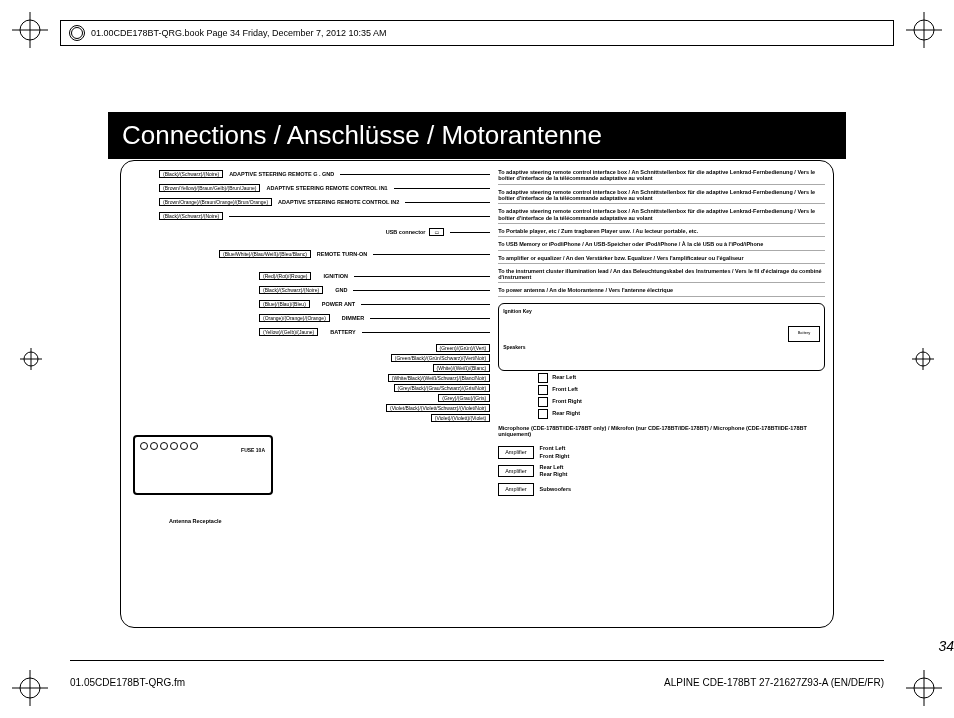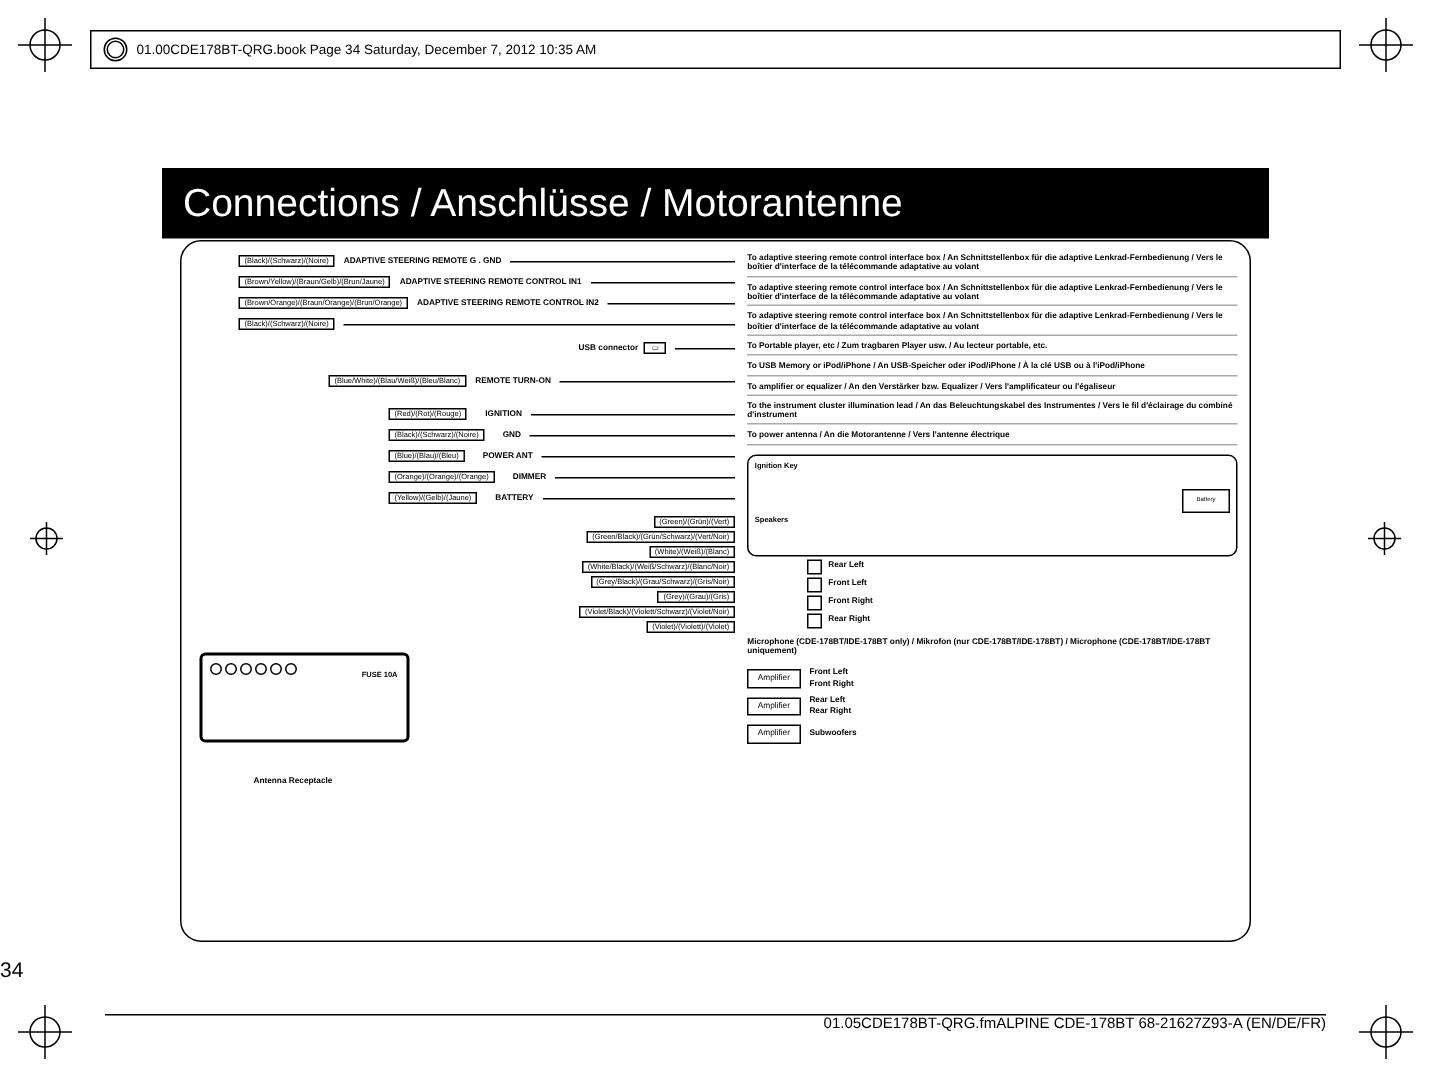--- a/index.html
+++ b/index.html
@@ -38,22 +38,22 @@
 .dest:last-child{border-bottom:none}
 .car-block{border:1px solid #000;border-radius:6px;height:58px;margin-top:4px;padding:4px;position:relative;font-size:5px}
 .car-block .ign{font-weight:bold}
 .car-block .bat{border:1px solid #000;width:30px;height:14px;position:absolute;right:4px;top:22px;display:flex;align-items:center;justify-content:center;font-size:4px}
 .spk{display:flex;align-items:center;gap:4px;font-size:5.5px;font-weight:bold}
 .spk .ic{width:8px;height:8px;border:1px solid #000}
 .mic{font-size:5.5px;font-weight:bold;margin:4px 0}
 .amp{border:1px solid #000;font-size:5.5px;padding:2px 6px;display:inline-block;margin:2px 0}
 .amp-row{display:flex;align-items:center;gap:6px}
 .amp-out{display:flex;flex-direction:column;font-size:5.5px;font-weight:bold;gap:1px}
-.page-num{position:absolute;left:0;right:0;bottom:64px;text-align:left;font-size:14px}
-.footer{position:absolute;bottom:30px;left:70px;right:70px;border-top:1px solid #000;padding-top:0;display:flex;justify-content:flex-end;font-size:10px}
+.page-num{position:absolute;left:0;right:0;bottom:64px;text-align:right;font-style:italic;font-size:14px}
+.footer{position:absolute;bottom:30px;left:70px;right:70px;border-top:1px solid #000;padding-top:16px;display:flex;justify-content:space-between;font-size:10px}
 </style>
 </head>
 <body>
 
 <div class="page">
 
   <div class="crop tl"><svg viewBox="0 0 36 36">
         <circle cx="18" cy="18" r="10" fill="none" stroke="#000"></circle>
         <line x1="18" y1="0" x2="18" y2="36" stroke="#000"></line>
         <line x1="0" y1="18" x2="36" y2="18" stroke="#000"></line>
@@ -79,21 +79,21 @@
         <line x1="0" y1="11" x2="22" y2="11" stroke="#000"></line>
       </svg></div>
   <div class="mid-regs right"><svg viewBox="0 0 22 22">
         <circle cx="11" cy="11" r="7" fill="none" stroke="#000"></circle>
         <line x1="11" y1="0" x2="11" y2="22" stroke="#000"></line>
         <line x1="0" y1="11" x2="22" y2="11" stroke="#000"></line>
       </svg></div>
 
   <div class="print-meta">
     <span class="mark"></span>
-    <span>01.00CDE178BT-QRG.book  Page 34  Saturday, December 7, 2012  10:35 AM</span>
+    <span>01.00CDE178BT-QRG.book  Page 34  Friday, December 7, 2012  10:35 AM</span>
   </div>
 
   <div class="title-bar">
     <span class="t">Connections / Anschlüsse / Motorantenne</span>
   </div>
 
   <div class="diag-box">
     <div class="diag-wrap">
       <div class="col-left">
 
@@ -251,15 +251,15 @@
             </div>
           </div>
       </div>
     </div>
   </div>
 
   <div class="page-num">34</div>
 
   <div class="footer">
     <span>01.05CDE178BT-QRG.fm</span>
-    <span>ALPINE CDE-178BT 68-21627Z93-A (EN/DE/FR)</span>
+    <span>ALPINE CDE-178BT 27-21627Z93-A (EN/DE/FR)</span>
   </div>
 </div>
 
 </body></html>

